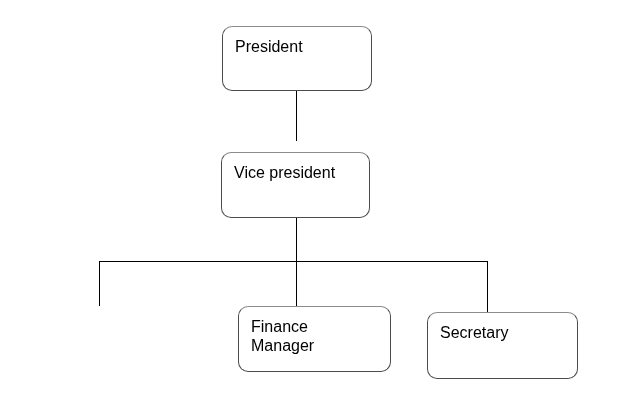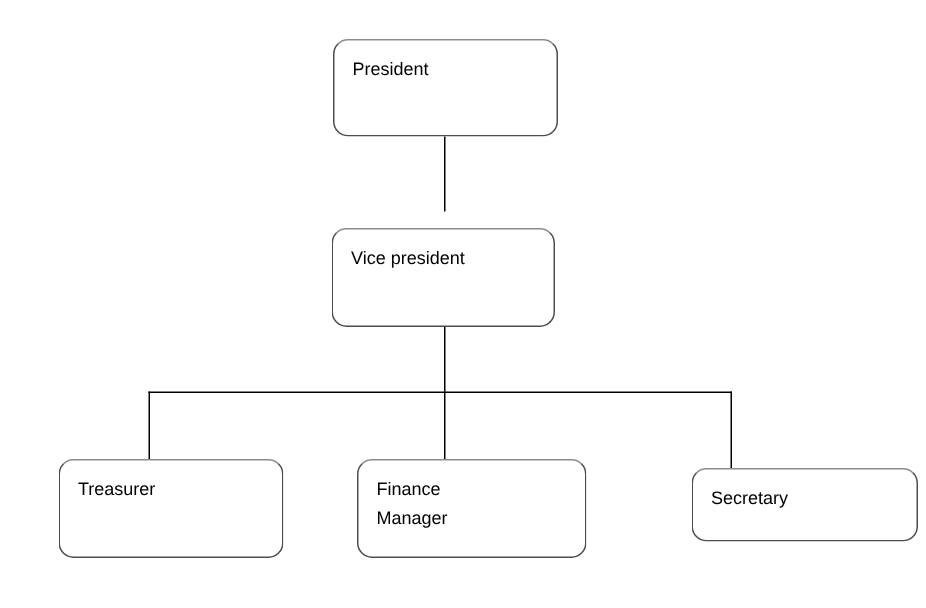--- a/index.html
+++ b/index.html
@@ -16,32 +16,32 @@
     font-family: "Liberation Sans", sans-serif;
   }
   .node {
     position: absolute;
     box-sizing: border-box;
     background: #ffffff;
     border: 1px solid #4c4c4c;
     border-top-color: #8c8c8c;
     border-radius: 10px;
     padding: 10px 12px;
-    font-size: 12px;
+    font-size: 16px;
     line-height: 19px;
     color: #000000;
   }
   .node .label {
     display: inline-block;
   }
   #node-president       { left: 222px; top: 26px;  width: 150px; height: 65px; }
   #node-vice-president  { left: 221px; top: 141px; width: 149px; height: 66px; margin-top: 11px; }
   #node-treasurer       { left: 39px;  top: 306px; width: 150px; height: 66px; }
   #node-finance-manager { left: 238px; top: 306px; width: 153px; height: 66px; }
-  #node-secretary       { left: 427px; top: 312px; width: 151px; height: 49px; margin-left: 34px; }
+  #node-secretary       { left: 427px; top: 312px; width: 151px; height: 67px; }
   
   #node-finance-manager .label { max-width: 78px; }
 
   .edge {
     position: absolute;
     background: #000000;
   }
   #edge-president-vp   { left: 296px; top: 91px;  width: 1px;   height: 50px; }
   #edge-vp-bus         { left: 296px; top: 207px; width: 1px;   height: 54px; }
   #edge-bus            { left: 99px;  top: 261px; width: 389px; height: 1px;  }
@@ -62,23 +62,20 @@
   <div class="edge" id="edge-bus-secretary"></div>
 
   <div class="node" id="node-president">
     <span class="label">President</span>
   </div>
 
   <div class="node" id="node-vice-president">
     <span class="label">Vice president</span>
   </div>
 
-  <div class="node" id="node-treasurer">
-    <span class="label">Treasurer</span>
-  </div>
 
   <div class="node" id="node-finance-manager">
     <span class="label">Finance Manager</span>
   </div>
 
   <div class="node" id="node-secretary">
     <span class="label">Secretary</span>
   </div>
 
 </div>

